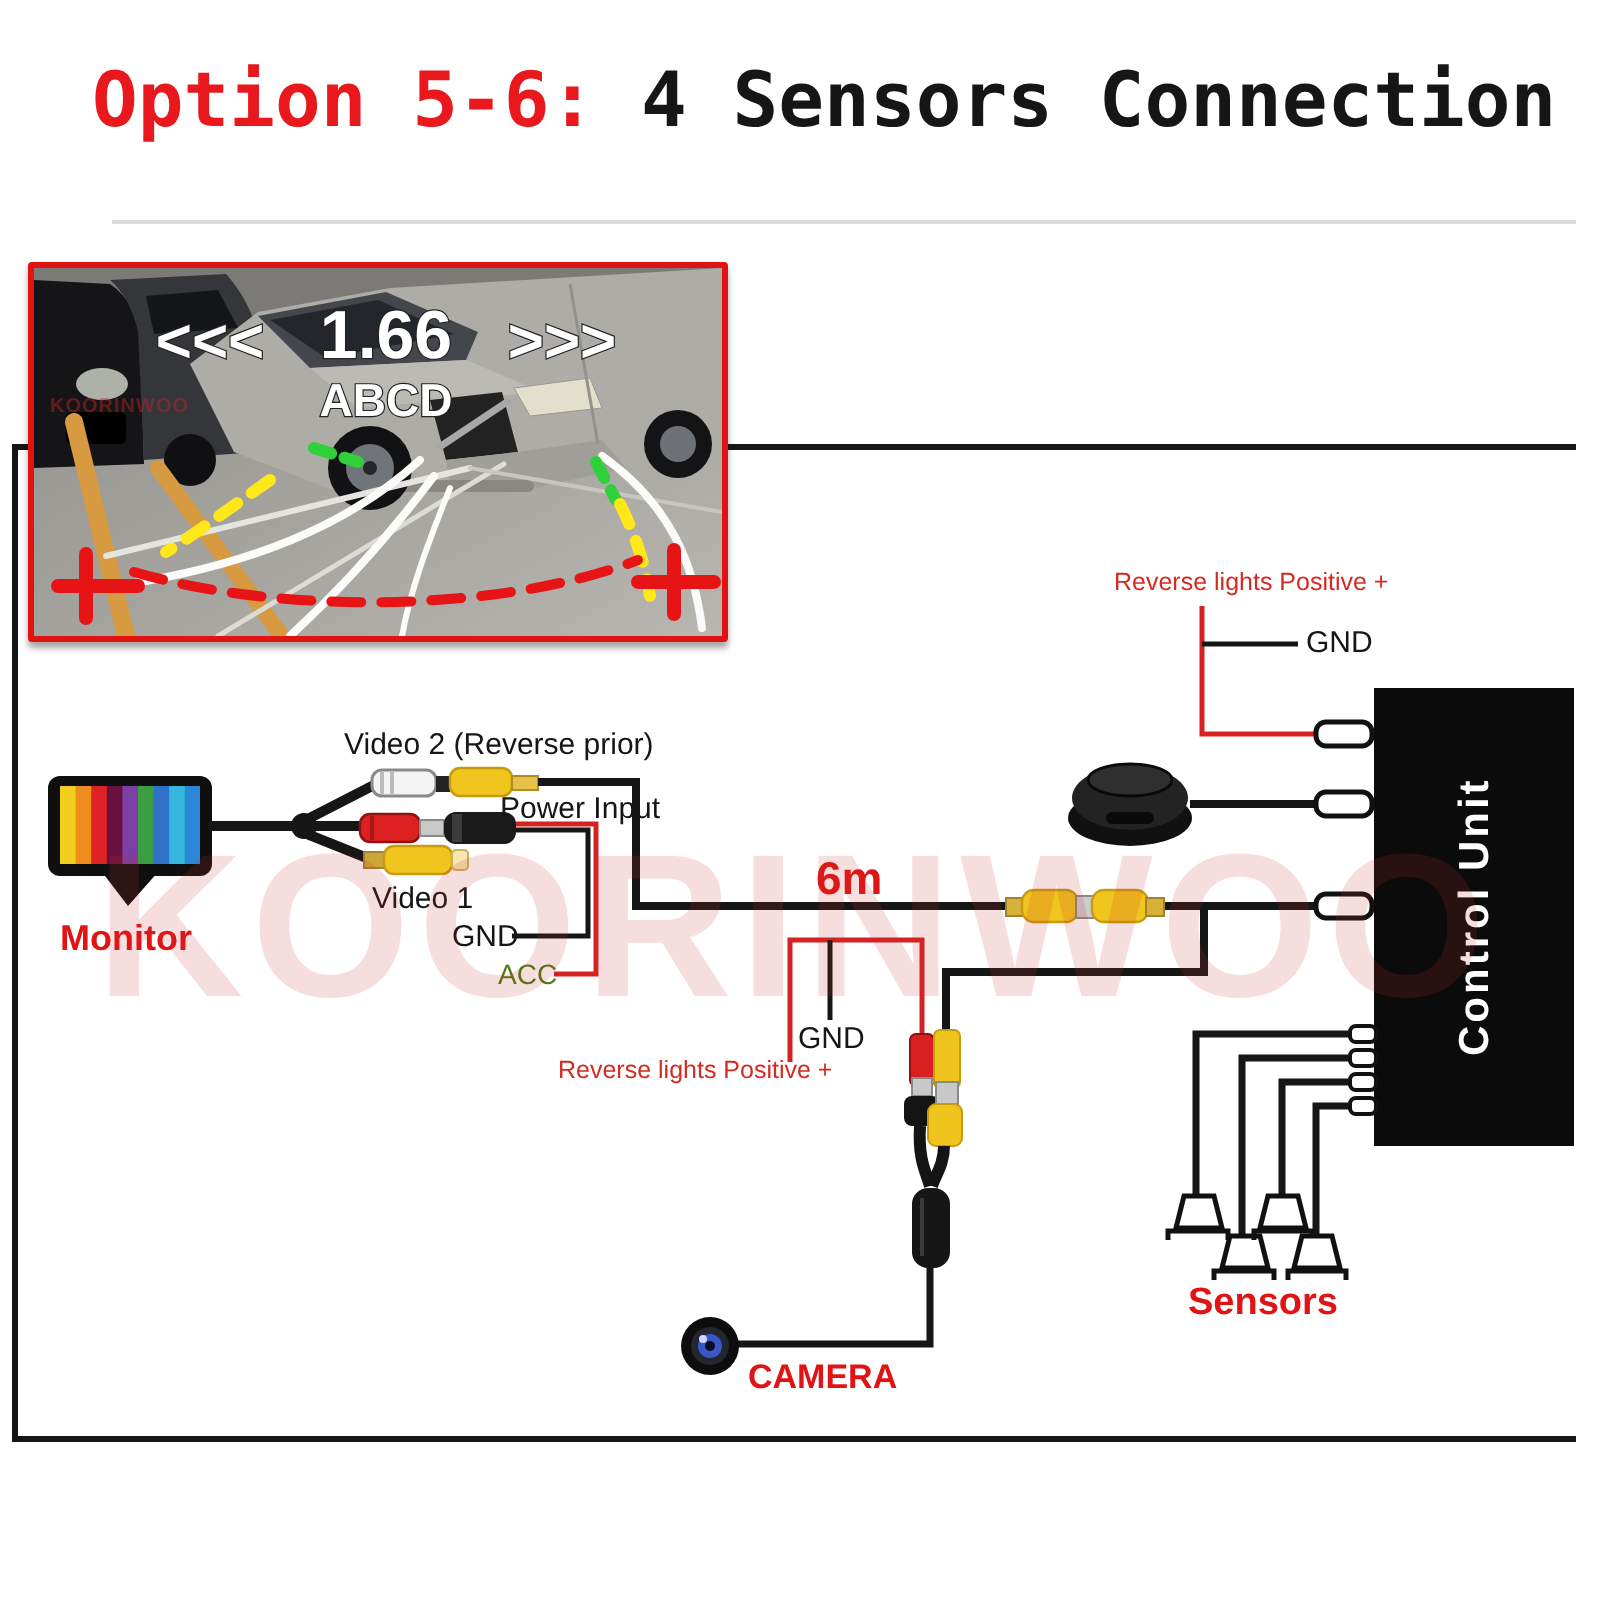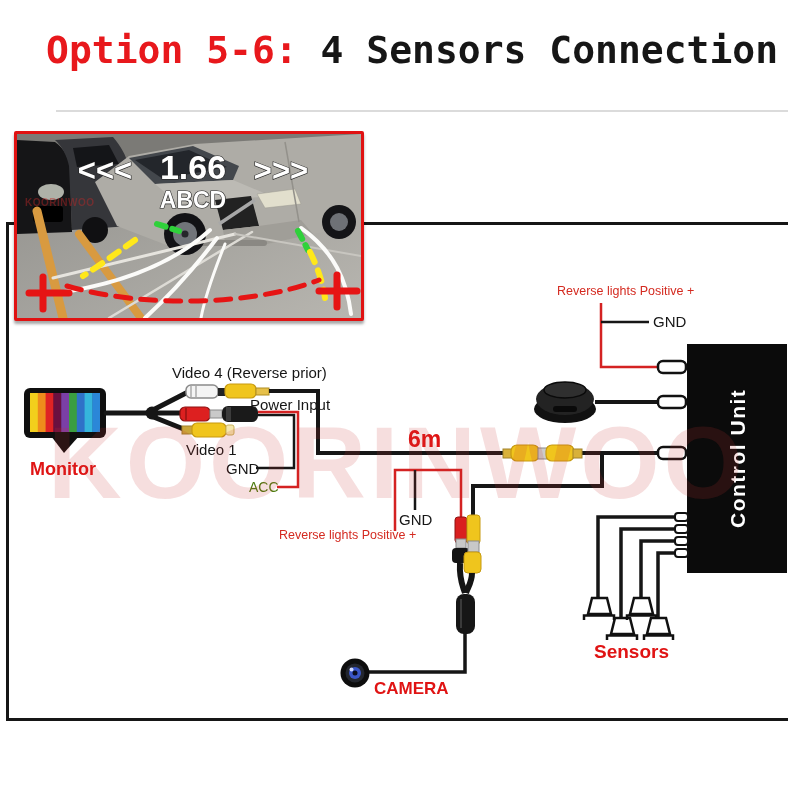--- a/index.html
+++ b/index.html
@@ -203,21 +203,21 @@
     <g>
       <circle cx="355" cy="673" r="14.5" fill="#0d0d0d"></circle>
       <circle cx="355" cy="673" r="9.5" fill="#23262e"></circle>
       <circle cx="355" cy="673" r="6" fill="#3a56c8"></circle>
       <circle cx="355" cy="673" r="2.5" fill="#0a0d1f"></circle>
       <circle cx="351.5" cy="669.5" r="2" fill="#cfd8ff"></circle>
     </g>
   </svg>
 
   <div class="lbl bigred" id="lbl-monitor">Monitor</div>
-  <div class="lbl" id="lbl-video2">Video 4 (Reverse prior)</div>
+  <div class="lbl" id="lbl-video2">Video 2 (Reverse prior)</div>
   <div class="lbl" id="lbl-power">Power Input</div>
   <div class="lbl" id="lbl-video1">Video 1</div>
   <div class="lbl" id="lbl-gnd1">GND</div>
   <div class="lbl" id="lbl-acc">ACC</div>
   <div class="lbl bigred" id="lbl-6m">6m</div>
   <div class="lbl red small" id="lbl-revtop">Reverse lights Positive +</div>
   <div class="lbl" id="lbl-gndtop">GND</div>
   <div class="lbl red small" id="lbl-revbot">Reverse lights Positive +</div>
   <div class="lbl" id="lbl-gndbot">GND</div>
   <div class="lbl bigred" id="lbl-sensors">Sensors</div>

